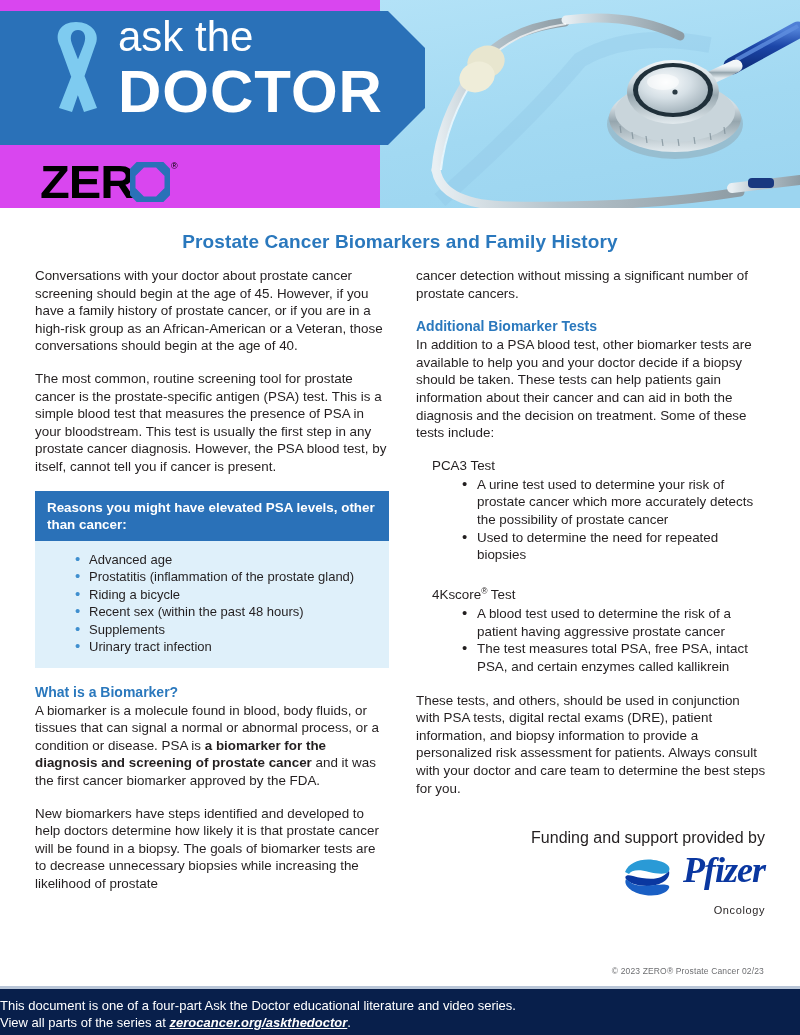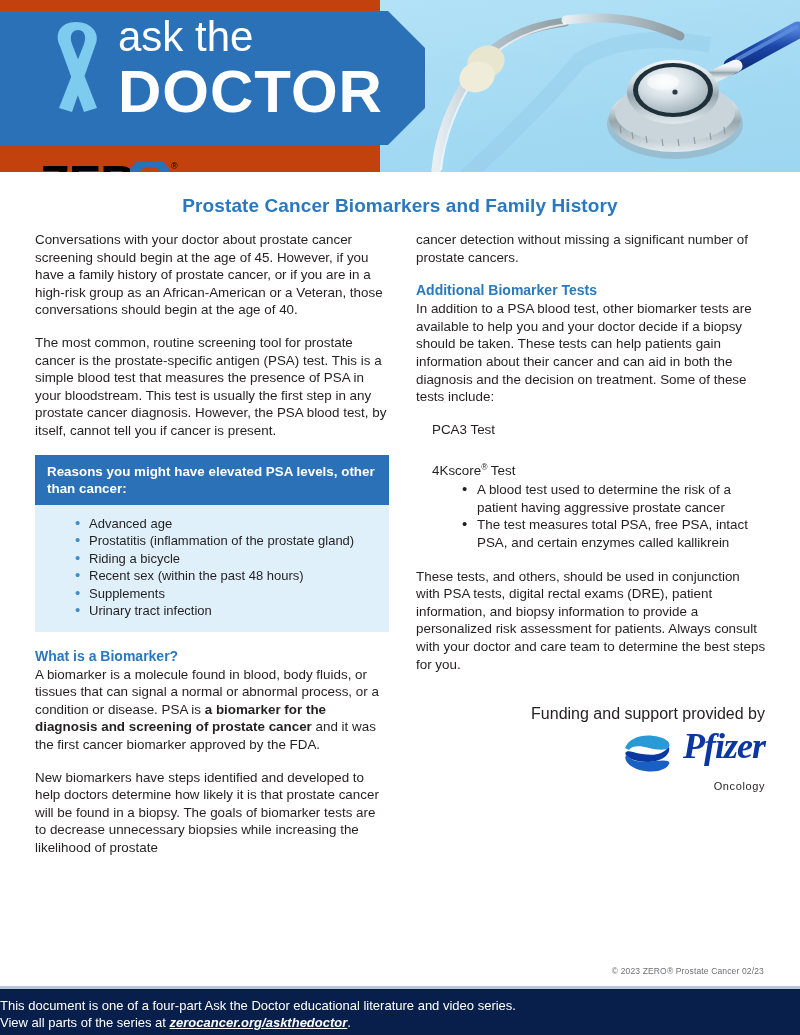--- a/index.html
+++ b/index.html
@@ -13,22 +13,22 @@
     font-family: "Liberation Sans", sans-serif;
     color: #231f20;
     overflow: hidden;
     position: relative;
   }
 
   
   .header {
     position: relative;
     width: 800px;
-    height: 172px;
-    background: #c2410c;
+    height: 208px;
+    background: #d946ef;
     overflow: hidden;
   }
   .header-photo {
     position: absolute;
     right: 0;
     top: 0;
     width: 420px;
     height: 238px;
     overflow: hidden;
     background: #a9dcf3;
@@ -443,20 +443,24 @@
   </div>
 
   <div class="col col-right">
     <p class="body-text">cancer detection without missing a significant number of prostate cancers.</p>
 
     <div class="subhead">Additional Biomarker Tests</div>
     <p class="body-text">In addition to a PSA blood test, other biomarker tests are available to help you and your doctor decide if a biopsy should be taken. These tests can help patients gain information about their cancer and can aid in both the diagnosis and the decision on treatment. Some of these tests include:</p>
 
     <div class="test-block">
       <div class="test-name">PCA3 Test</div>
+      <ul class="test-list">
+        <li>A urine test used to determine your risk of prostate cancer which more accurately detects the possibility of prostate cancer</li>
+        <li>Used to determine the need for repeated biopsies</li>
+      </ul>
     </div>
 
     <div class="gap-block"></div>
 
     <div class="test-block">
       <div class="test-name"><span>4Kscore</span><sup>®</sup><span> Test</span></div>
       <ul class="test-list">
         <li>A blood test used to determine the risk of a patient having aggressive prostate cancer</li>
         <li>The test measures total PSA, free PSA, intact PSA, and certain enzymes called kallikrein</li>
       </ul>

